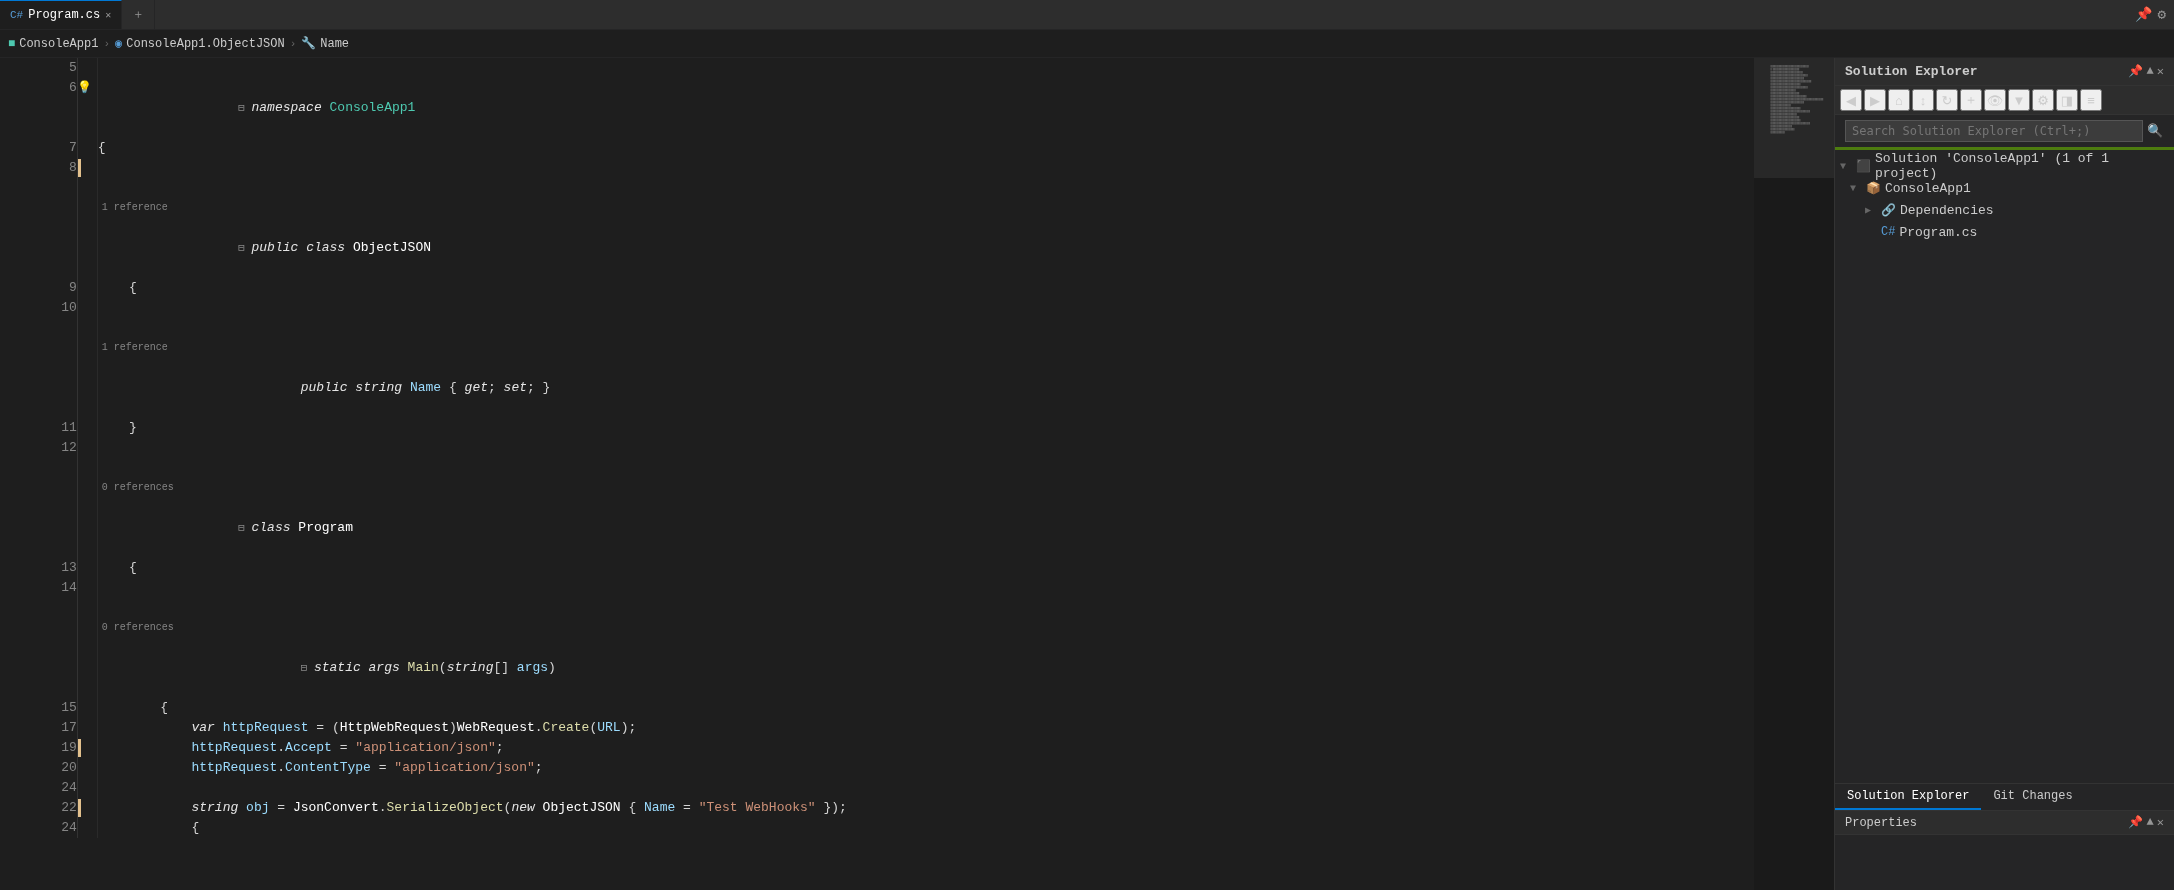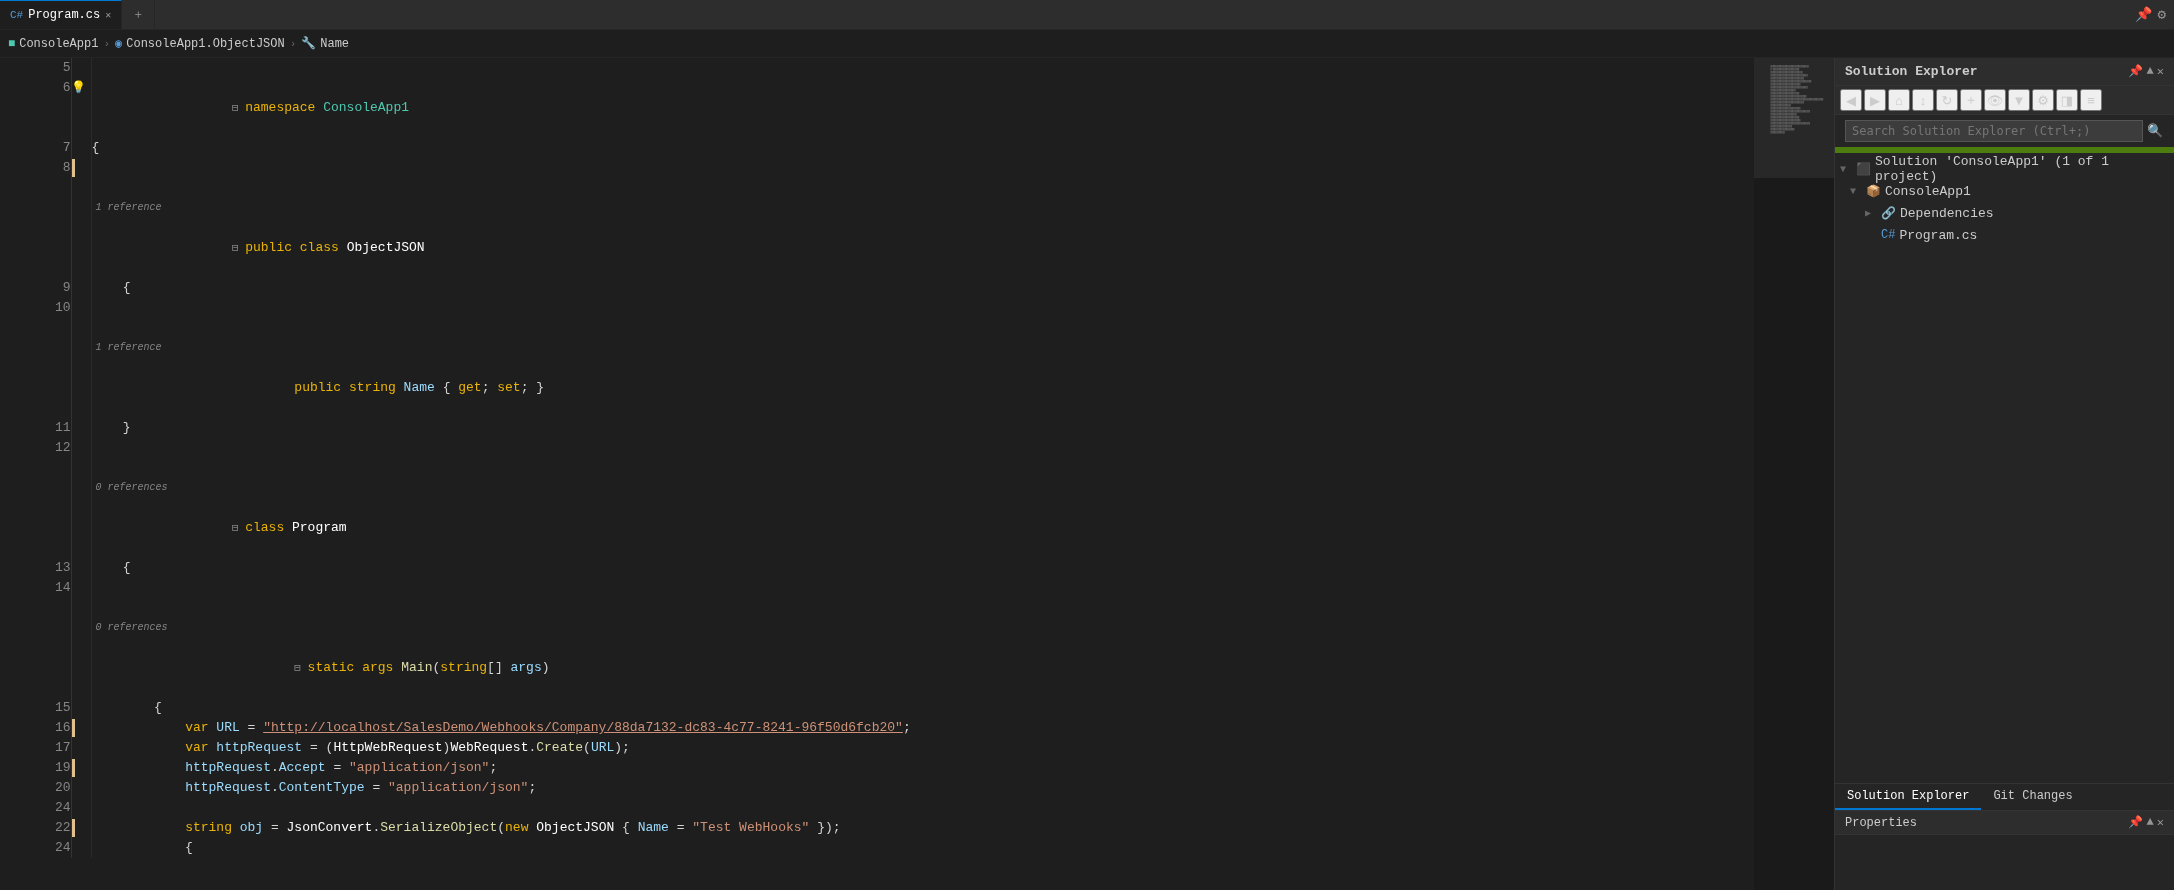--- a/index.html
+++ b/index.html
@@ -70,27 +70,27 @@
     .breadcrumb-sep { color: #666; font-size: 11px; }
 
     
     .main-layout {
       display: flex;
       flex: 1;
       overflow: hidden;
     }
 
     
-    .kw { color: #eab308; }
+    .kw { color: #e5e5e5; font-style: italic; }
     .cls { color: #ffffff; font-family: Liberation Mono, monospace; }
     .str { color: #ce9178; }
     .prop { color: #9cdcfe; }
     .meth { color: #dcdcaa; }
     .ns { color: #4ec9b0; }
-    .ref { color: #858585; font-size: 11px; font-style: italic; }
+    .ref { color: #858585; font-size: 11px; }
     .url { color: #ce9178; text-decoration: underline; }
 
     
     .minimap {
       width: 80px;
       background: #1a1a1a;
       flex-shrink: 0;
       position: relative;
       overflow: hidden;
     }
@@ -152,21 +152,21 @@
       justify-content: center;
       color: #cccccc;
       cursor: pointer;
       font-size: 13px;
     }
     .se-search {
       display: flex;
       align-items: center;
       padding: 5px 10px;
       background: #252526;
-      border-bottom: 6px solid #4d7c0f;
+      border-bottom: 3px solid #4d7c0f;
     }
     .se-search input {
       flex: 1;
       background: #3c3c3c;
       border: 1px solid #555;
       color: #cccccc;
       padding: 3px 6px;
       font-size: 12px;
       outline: none;
     }
@@ -412,27 +412,20 @@
                   <span>        </span><span style="color:#888;font-size:11px;">⊟ </span><span class="kw">static</span> <span class="kw">args</span> <span class="meth">Main</span>(<span class="kw">string</span>[] <span class="prop">args</span>)
                 </td>
               </tr>
 
               <tr>
                 <td class="td-ln">15</td>
                 <td class="td-gutter"></td>
                 <td class="td-code">        {</td>
               </tr>
 
-              <tr>
-                <td class="td-ln">16</td>
-                <td class="td-gutter">
-                  <span class="yellow-bar"></span>
-                </td>
-                <td class="td-code">            <span class="kw">var</span> <span class="prop">URL</span> = <span class="url">"http://localhost/SalesDemo/Webhooks/Company/88da7132-dc83-4c77-8241-96f50d6fcb20"</span>;</td>
-              </tr>
 
               <tr>
                 <td class="td-ln">17</td>
                 <td class="td-gutter"></td>
                 <td class="td-code">            <span class="kw">var</span> <span class="prop">httpRequest</span> = (<span class="cls">HttpWebRequest</span>)<span class="cls">WebRequest</span>.<span class="meth">Create</span>(<span class="prop">URL</span>);</td>
               </tr>
 
 
               <tr>
                 <td class="td-ln">19</td>

